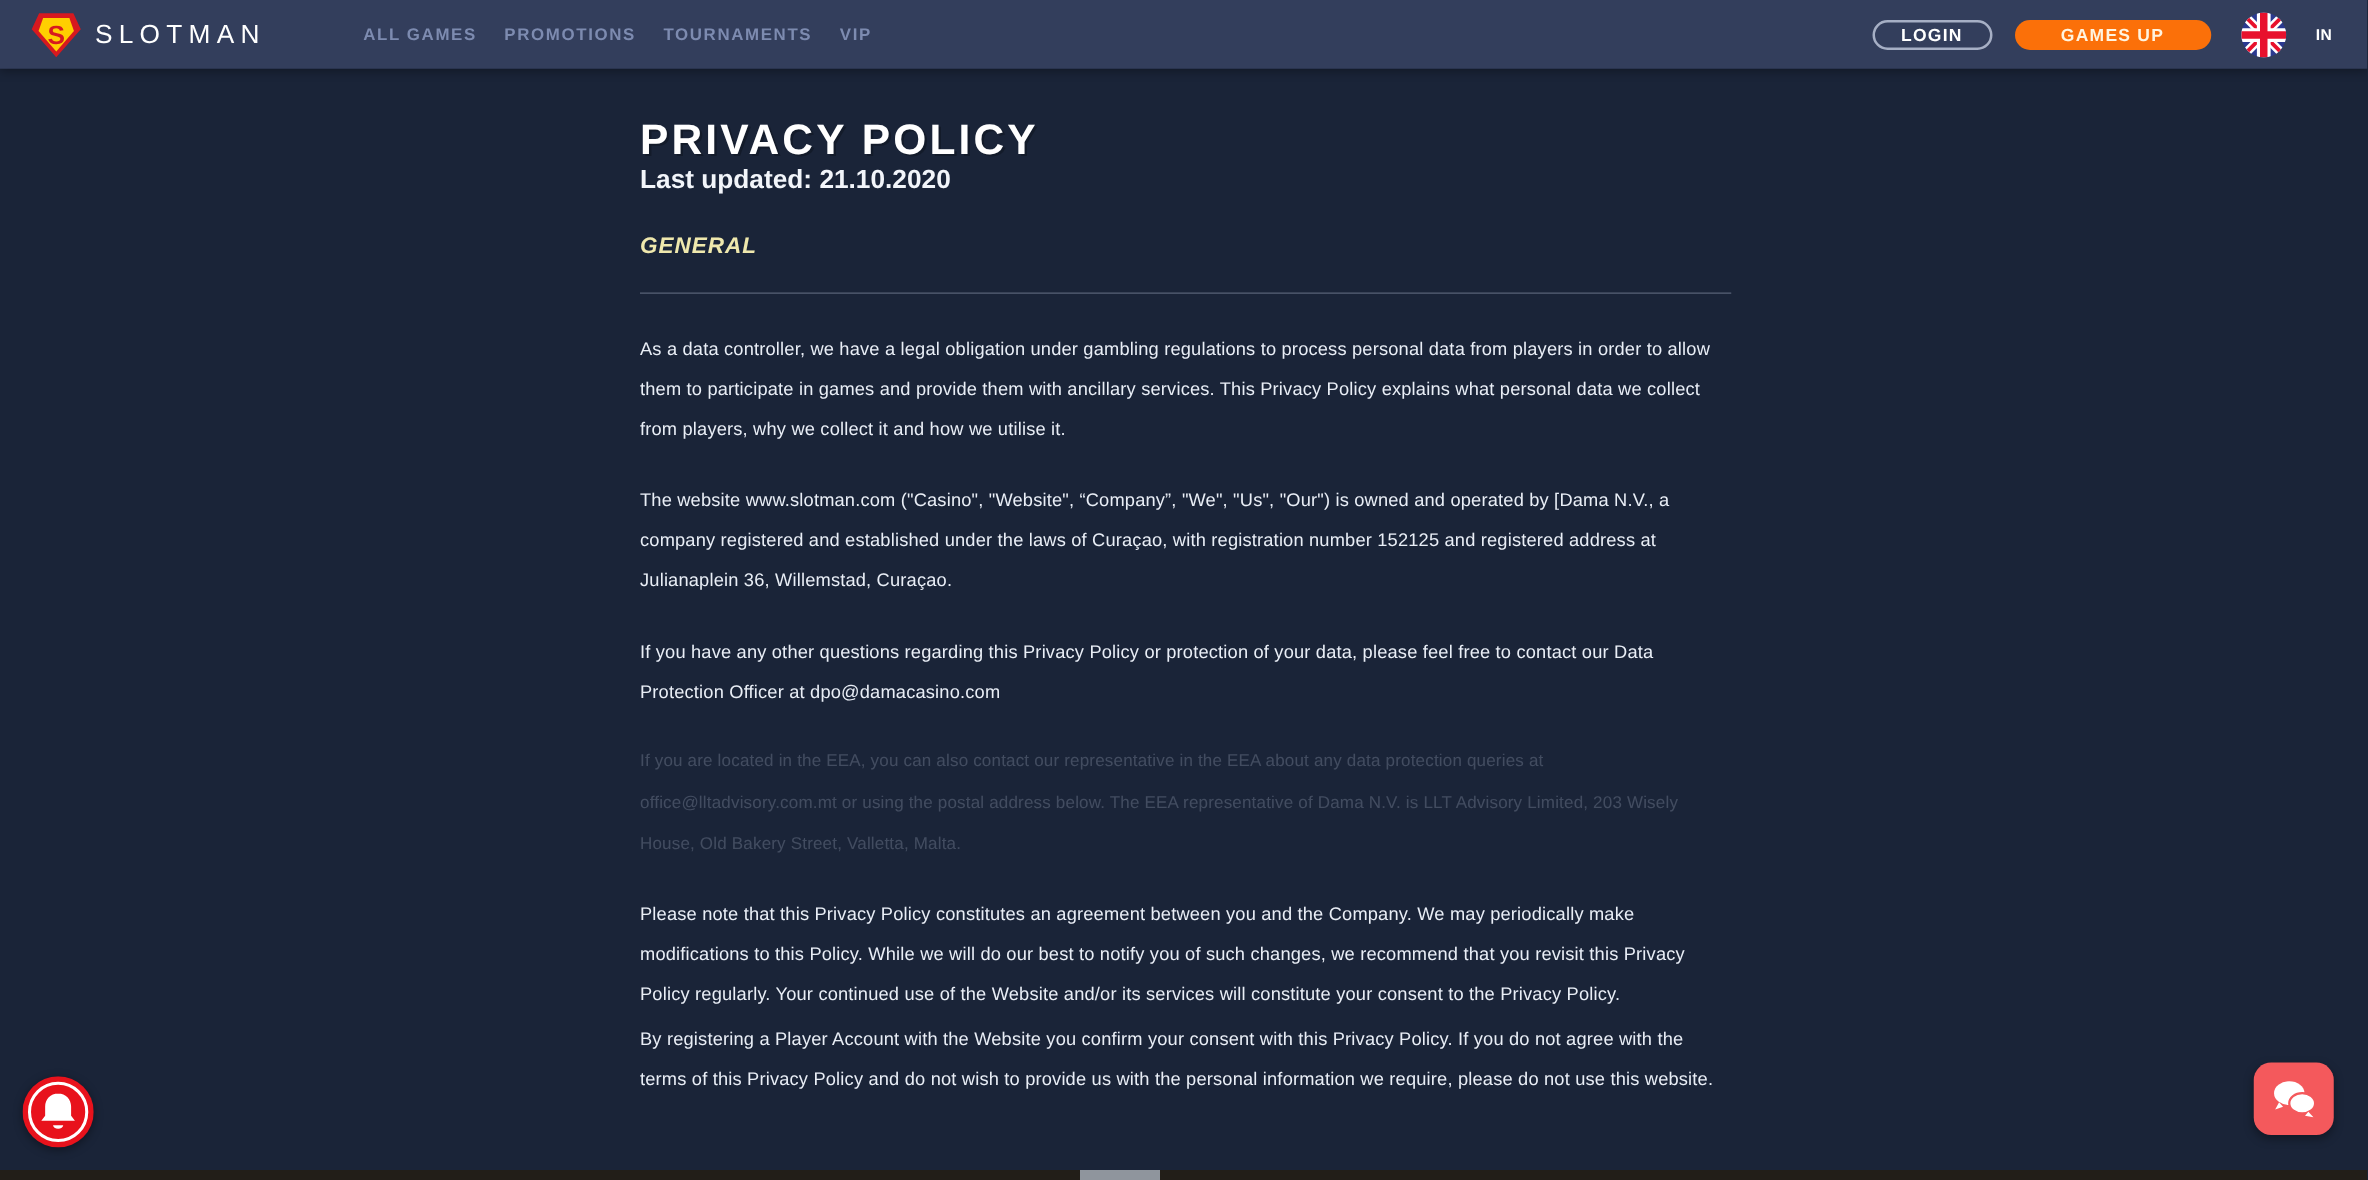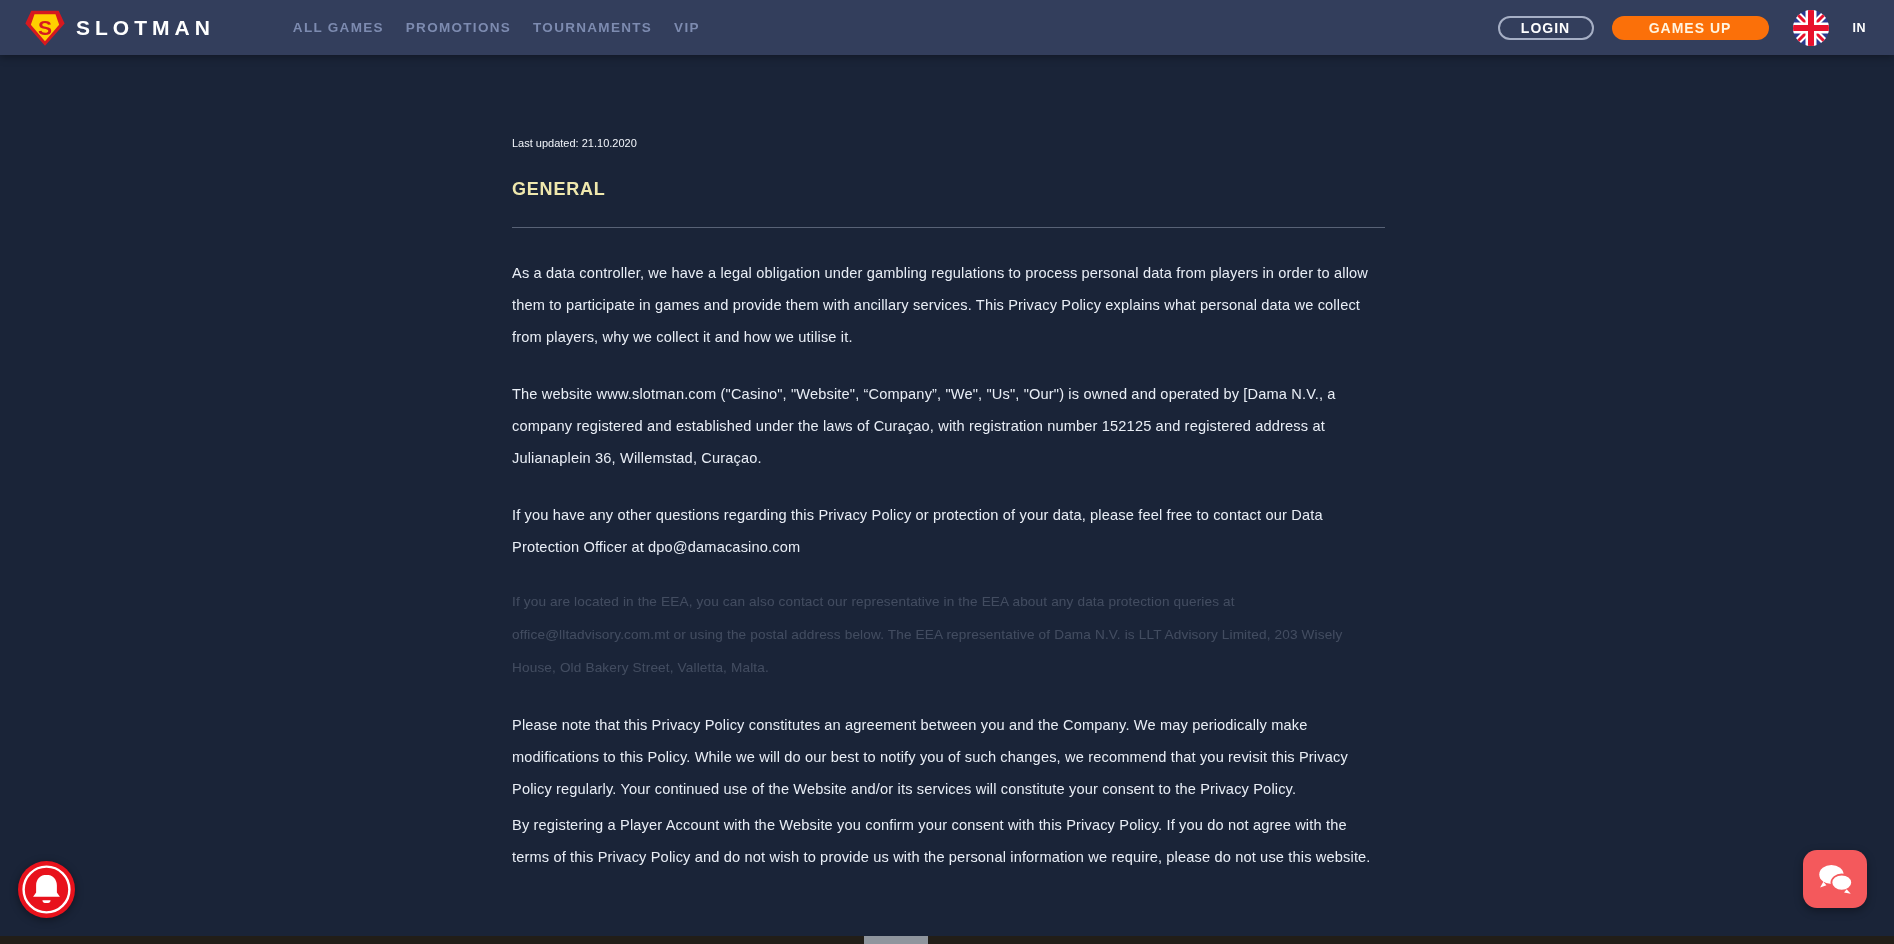--- a/index.html
+++ b/index.html
@@ -8,37 +8,37 @@
     --chat-pink:#f4595c; --text-light:#eef2f8;
   }
   *{margin:0;padding:0;box-sizing:border-box;}
   html,body{width:1894px;height:944px;overflow:hidden;}
   body{background:var(--body-bg);font-family:"Liberation Sans",sans-serif;color:var(--text-light);position:relative;}
 
   
   .header{position:absolute;top:0;left:0;width:100%;height:55px;background:var(--header-bg);
     display:flex;align-items:center;box-shadow:0 2px 8px rgba(0,0,0,.35);z-index:5;}
   .brand{display:flex;align-items:center;gap:10px;margin-left:24px;cursor:pointer;}
-  .brand-text{color:#fff;font-weight:700;font-size:21px;letter-spacing:5px;}
+  .brand-text{color:#fff;font-weight:400;font-size:21px;letter-spacing:5px;}
   .nav{display:flex;align-items:center;gap:22px;margin-left:78px;}
   .nav-item{color:var(--nav-text);font-size:13.5px;font-weight:700;letter-spacing:1.3px;cursor:pointer;}
   .header-right{margin-left:auto;display:flex;align-items:center;gap:18px;margin-right:28px;}
   .btn{border-radius:22px;font-weight:700;font-size:14px;letter-spacing:1px;cursor:pointer;
     display:flex;align-items:center;justify-content:center;height:24px;}
   .btn-login{width:96px;background:transparent;border:2px solid rgba(205,213,232,.75);color:#fff;}
   .btn-signup{width:157px;background:var(--accent-orange);border:none;color:#fff4e0;}
   .lang{display:flex;align-items:center;gap:24px;cursor:pointer;margin-left:6px;}
   .lang-code{color:#fff;font-size:12.5px;font-weight:700;letter-spacing:.5px;}
 
   
   .main{position:absolute;top:55px;left:512px;width:873px;}
   .page-title{color:#fff;font-size:34px;font-weight:800;letter-spacing:2.5px;margin-top:38px;
     text-shadow:2px 2px 0 rgba(0,0,0,.25);}
-  .last-updated{margin-top:82px;font-size:11px;color:#f2f5fa;}
-  .section-heading{margin-top:30px;color:var(--heading-yellow);font-size:18px;font-weight:700;letter-spacing:.8px;}
+  .last-updated{font-size:21px;color:#f2f5fa;font-weight:bold;}
+  .section-heading{margin-top:30px;color:var(--heading-yellow);font-size:18px;font-weight:700;letter-spacing:.8px;font-style:italic;}
   .divider{margin-top:27px;border:none;border-top:1px solid rgba(190,200,220,.38);height:0;width:100%;}
   .para{font-size:14.6px;line-height:32px;color:#e9eef6;margin-top:25px;letter-spacing:.15px;}
   .para.first{margin-top:29px;}
   .para.faded{opacity:.22;font-size:13.6px;line-height:33px;margin-top:22px;color:#cfd9ec;}
   .para.after-faded{margin-top:4px;}
 
   
   .bell-btn{position:absolute;left:18px;top:861px;width:57px;height:57px;border-radius:50%;cursor:pointer;
     filter:drop-shadow(0 2px 4px rgba(0,0,0,.4));}
   .chat-btn{position:absolute;left:1803px;top:850px;width:64px;height:58px;border-radius:14px;
@@ -90,20 +90,21 @@
             <path d="M18,0 V36 M0,18 H36" stroke="#e8112d" stroke-width="6"></path>
           </g>
         </svg>
       </span>
       <span class="lang-code">IN</span>
     </div>
   </div>
 </header>
 
 <main class="main">
+  <h1 class="page-title">PRIVACY POLICY</h1>
   <div class="last-updated">Last updated: 21.10.2020</div>
   <h2 class="section-heading">GENERAL</h2>
   <hr class="divider">
 
   <p class="para first">As a data controller, we have a legal obligation under gambling regulations to process personal data from players in order to allow them to participate in games and provide them with ancillary services. This Privacy Policy explains what personal data we collect from players, why we collect it and how we utilise it.</p>
   <p class="para">The website www.slotman.com ("Casino", "Website", “Company”, "We", "Us", "Our") is owned and operated by [Dama N.V., a company registered and established under the laws of Curaçao, with registration number 152125 and registered address at Julianaplein 36, Willemstad, Curaçao.</p>
   <p class="para">If you have any other questions regarding this Privacy Policy or protection of your data, please feel free to contact our Data Protection Officer at dpo@damacasino.com</p>
   <p class="para faded">If you are located in the EEA, you can also contact our representative in the EEA about any data protection queries at office@lltadvisory.com.mt or using the postal address below. The EEA representative of Dama N.V. is LLT Advisory Limited, 203 Wisely House, Old Bakery Street, Valletta, Malta.</p>
   <p class="para">Please note that this Privacy Policy constitutes an agreement between you and the Company. We may periodically make modifications to this Policy. While we will do our best to notify you of such changes, we recommend that you revisit this Privacy Policy regularly. Your continued use of the Website and/or its services will constitute your consent to the Privacy Policy.</p>
   <p class="para after-faded">By registering a Player Account with the Website you confirm your consent with this Privacy Policy. If you do not agree with the terms of this Privacy Policy and do not wish to provide us with the personal information we require, please do not use this website.</p>

